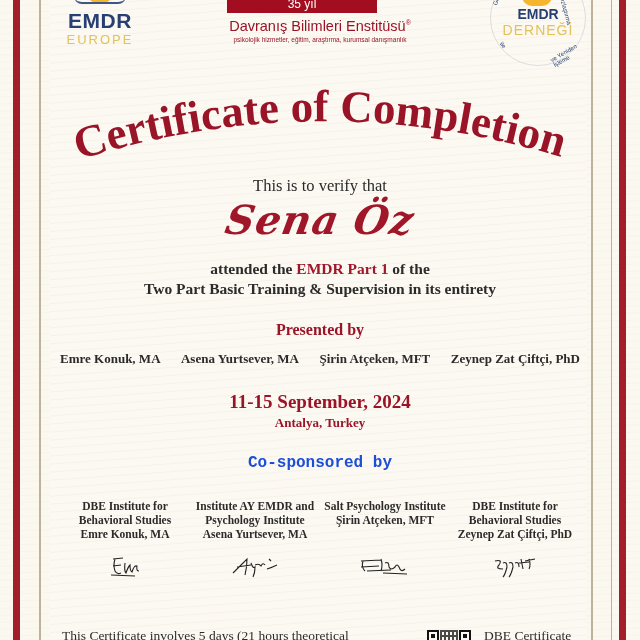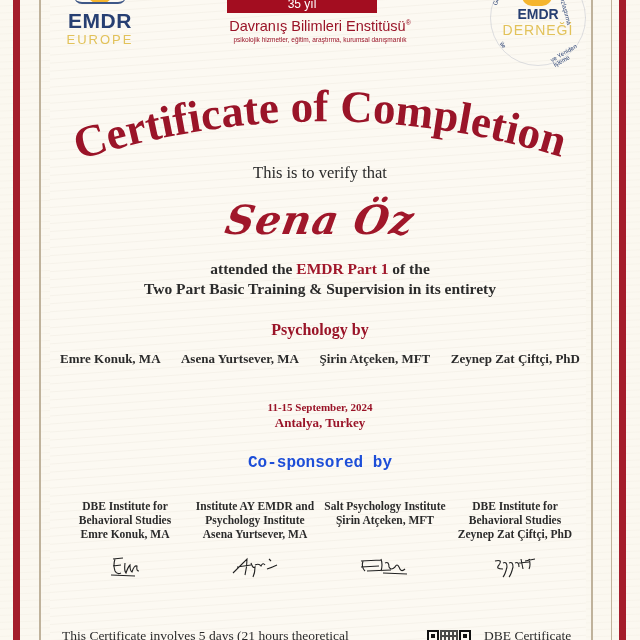--- a/index.html
+++ b/index.html
@@ -50,28 +50,28 @@
   .logo-right .arc-r { position:absolute; right:0; top:30px; font-family:"Liberation Sans","DejaVu Sans",sans-serif; font-size:6px; color:#273f72; transform:rotate(75deg); }
   .logo-right .arc-b { position:absolute; left:60px; top:78px; font-family:"Liberation Sans","DejaVu Sans",sans-serif; font-size:6px; color:#273f72; transform:rotate(-30deg); }
   .logo-right .arc-bl { position:absolute; left:10px; top:72px; font-family:"Liberation Sans","DejaVu Sans",sans-serif; font-size:6px; color:#273f72; transform:rotate(45deg); }
 
   
   .title { position:absolute; left:55px; top:88px; width:530px; height:80px; }
   .title svg { width:100%; height:100%; overflow:visible; }
   .title text { font-family:"Liberation Serif","DejaVu Serif",serif; font-weight:bold; font-size:45px; fill:#9a1428; }
 
   .center { position:absolute; left:0; right:0; text-align:center; }
-  .verify { top:163px; font-size:16.5px; color:#2b2b2b; }
+  .verify { top:176px; font-size:16.5px; color:#2b2b2b; }
   .recipient { top:196px; font-family:"DejaVu Serif","Liberation Serif",serif; font-style:italic; font-weight:bold; font-size:40px; color:#a0172a; letter-spacing:1px; transform:skewX(-10deg); }
   .attended { top:260px; font-size:15.5px; font-weight:bold; color:#2b2b2b; }
   .attended .hl { color:#a0172a; }
   .program { top:280px; font-size:15.5px; font-weight:bold; color:#2b2b2b; }
   .presented-h { top:321px; font-size:16px; font-weight:bold; color:#9a1428; }
   .presenters { position:absolute; top:351px; left:60px; right:60px; display:flex; justify-content:space-between; font-size:13px; font-weight:bold; color:#2b2b2b; }
-  .dates { top:401px; font-size:11px; font-weight:bold; color:#9a1428; }
+  .dates { top:391px; font-size:19px; font-weight:bold; color:#9a1428; }
   .place { top:415px; font-size:13px; font-weight:bold; color:#9a1428; }
   .cosp-h { top:454px; font-size:16px; font-weight:bold; color:#1d4ed8;font-family:Liberation Mono, monospace; }
 
   .sponsors { position:absolute; top:499px; left:60px; width:520px; display:flex; justify-content:space-between; }
   .sponsor { width:130px; text-align:center; font-size:11.5px; font-weight:bold; color:#2b2b2b; line-height:14px; }
   .sponsor .line { display:block; }
   .sig { display:block; margin:10px auto 0; width:60px; height:26px; }
   .sig path { fill:none; stroke:#222; stroke-width:1.1; }
 
   .footer-text { position:absolute; left:62px; top:628px; font-size:13.5px; color:#2b2b2b; white-space:nowrap; }
@@ -125,21 +125,21 @@
     </defs>
     <text><textPath href="#titleArc" startOffset="50%" text-anchor="middle">Certificate of Completion</textPath></text>
   </svg>
 </div>
 
 <div class="center verify">This is to verify that</div>
 <div class="center recipient">Sena Öz</div>
 <div class="center attended"><span>attended the </span><span class="hl">EMDR Part 1</span><span> of the</span></div>
 <div class="center program">Two Part Basic Training &amp; Supervision in its entirety</div>
 
-<div class="center presented-h">Psychology by</div>
+<div class="center presented-h">Presented by</div>
 <div class="presenters">
   <span>Emre Konuk, MA</span>
   <span>Asena Yurtsever, MA</span>
   <span>Şirin Atçeken, MFT</span>
   <span>Zeynep Zat Çiftçi, PhD</span>
 </div>
 
 <div class="center dates">11-15 September, 2024</div>
 <div class="center place">Antalya, Turkey</div>
 <div class="center cosp-h">Co-sponsored by</div>

